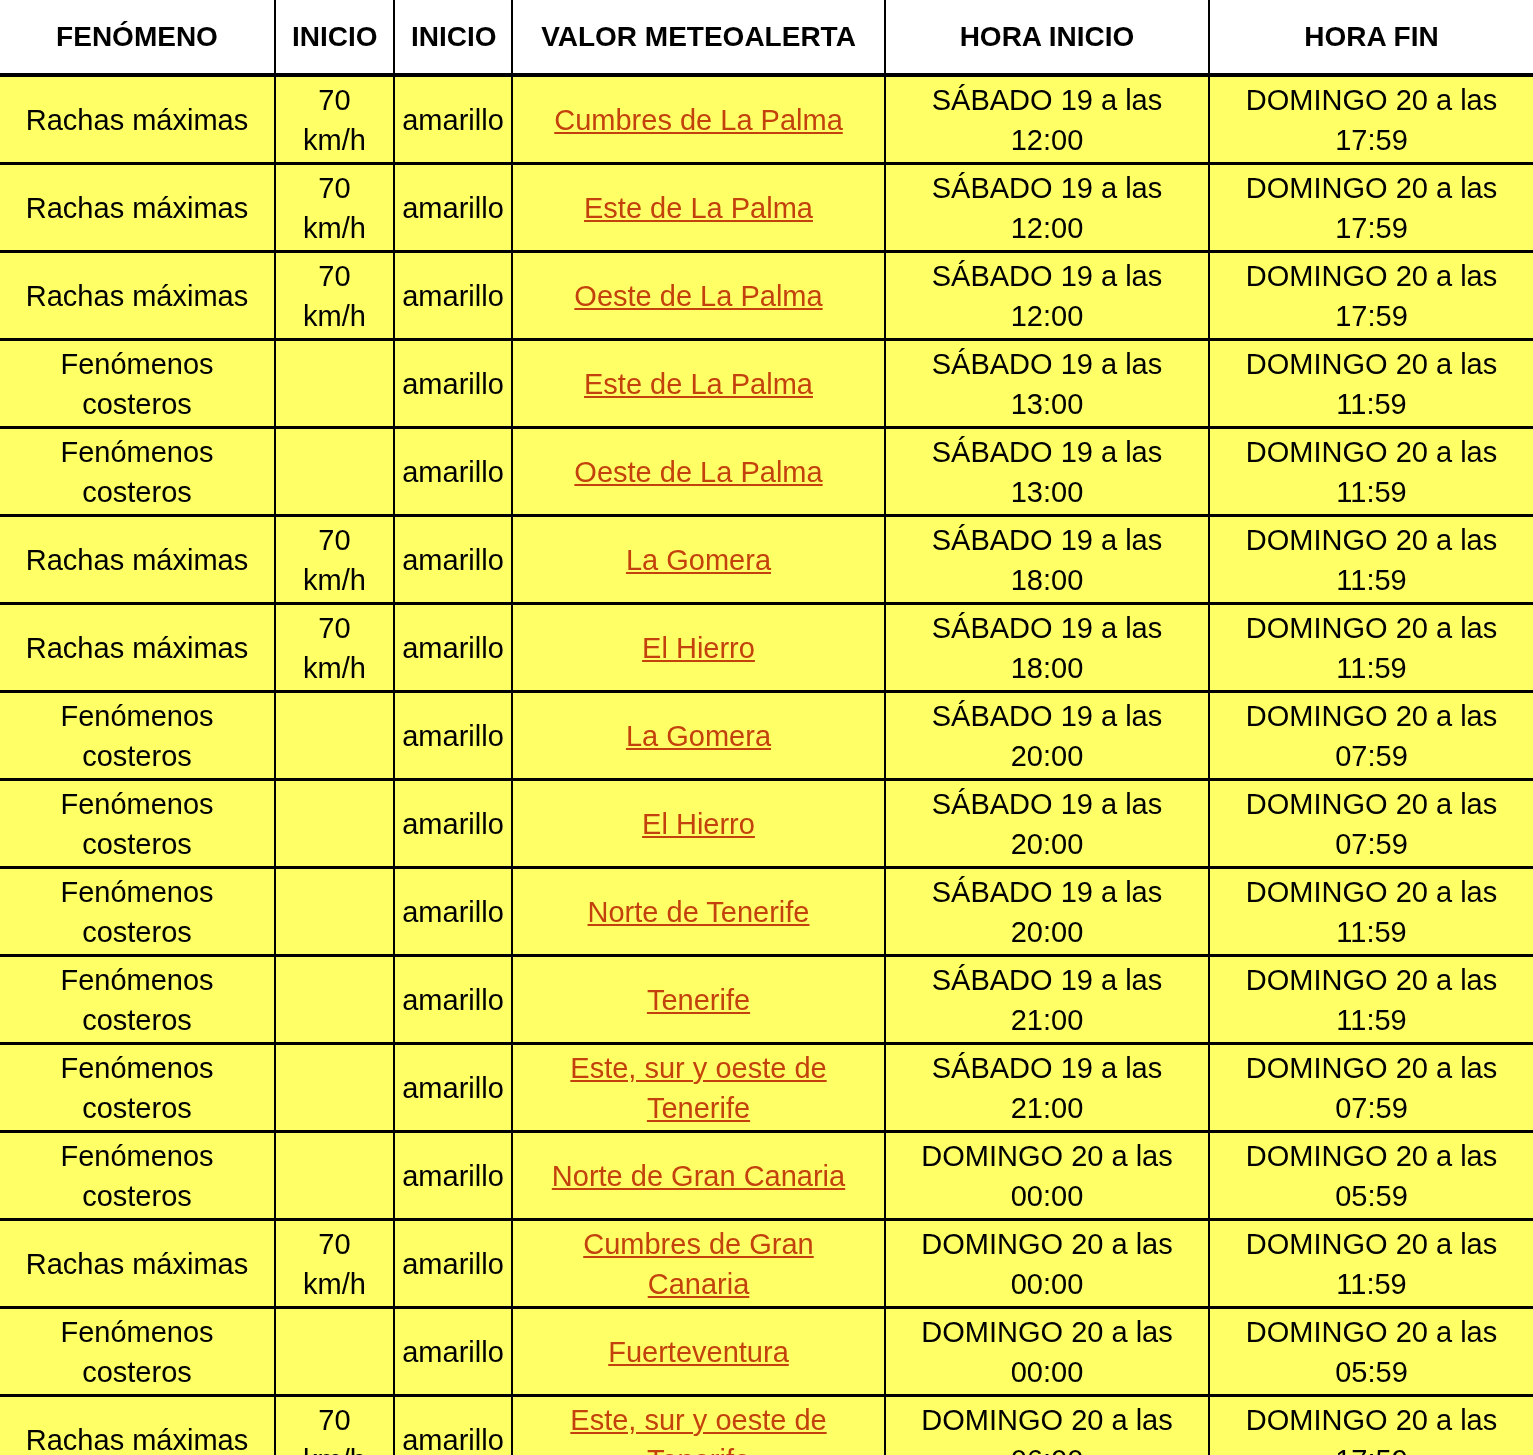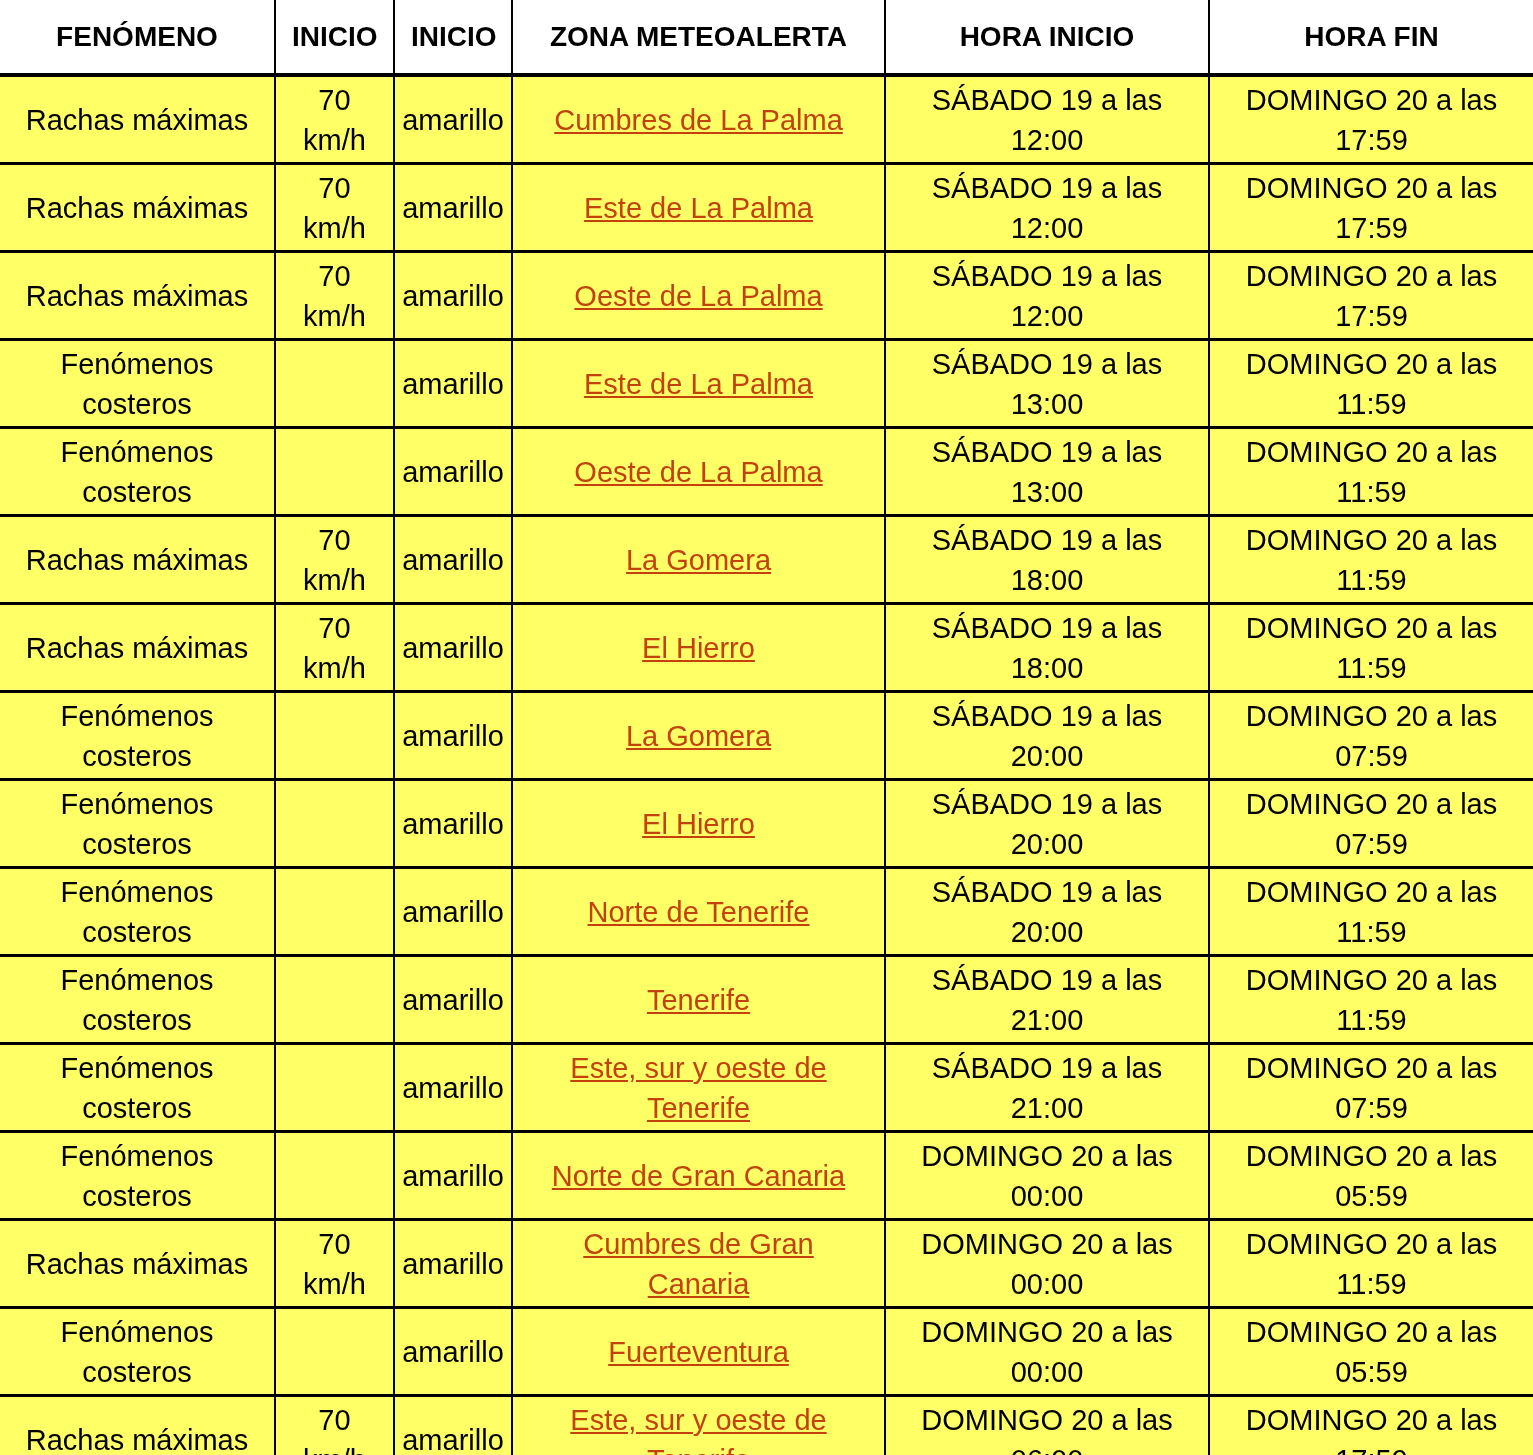--- a/index.html
+++ b/index.html
@@ -58,21 +58,21 @@
       <col class="c3">
       <col class="c4">
       <col class="c5">
       <col class="c6">
   </colgroup>
   <thead>
     <tr>
       <th>FENÓMENO</th>
       <th>INICIO</th>
       <th>INICIO</th>
-      <th>ZONA METEOALERTA</th>
+      <th>VALOR METEOALERTA</th>
       <th>HORA INICIO</th>
       <th>HORA FIN</th>
     </tr>
   </thead>
   <tbody id="rows">
       <tr>
         <td><span>Rachas máximas</span></td>
         <td><span>70</span><br><span>km/h</span></td>
         <td class="nivel">amarillo</td>
         <td><a href="#"><span>Cumbres de La Palma</span></a></td>

